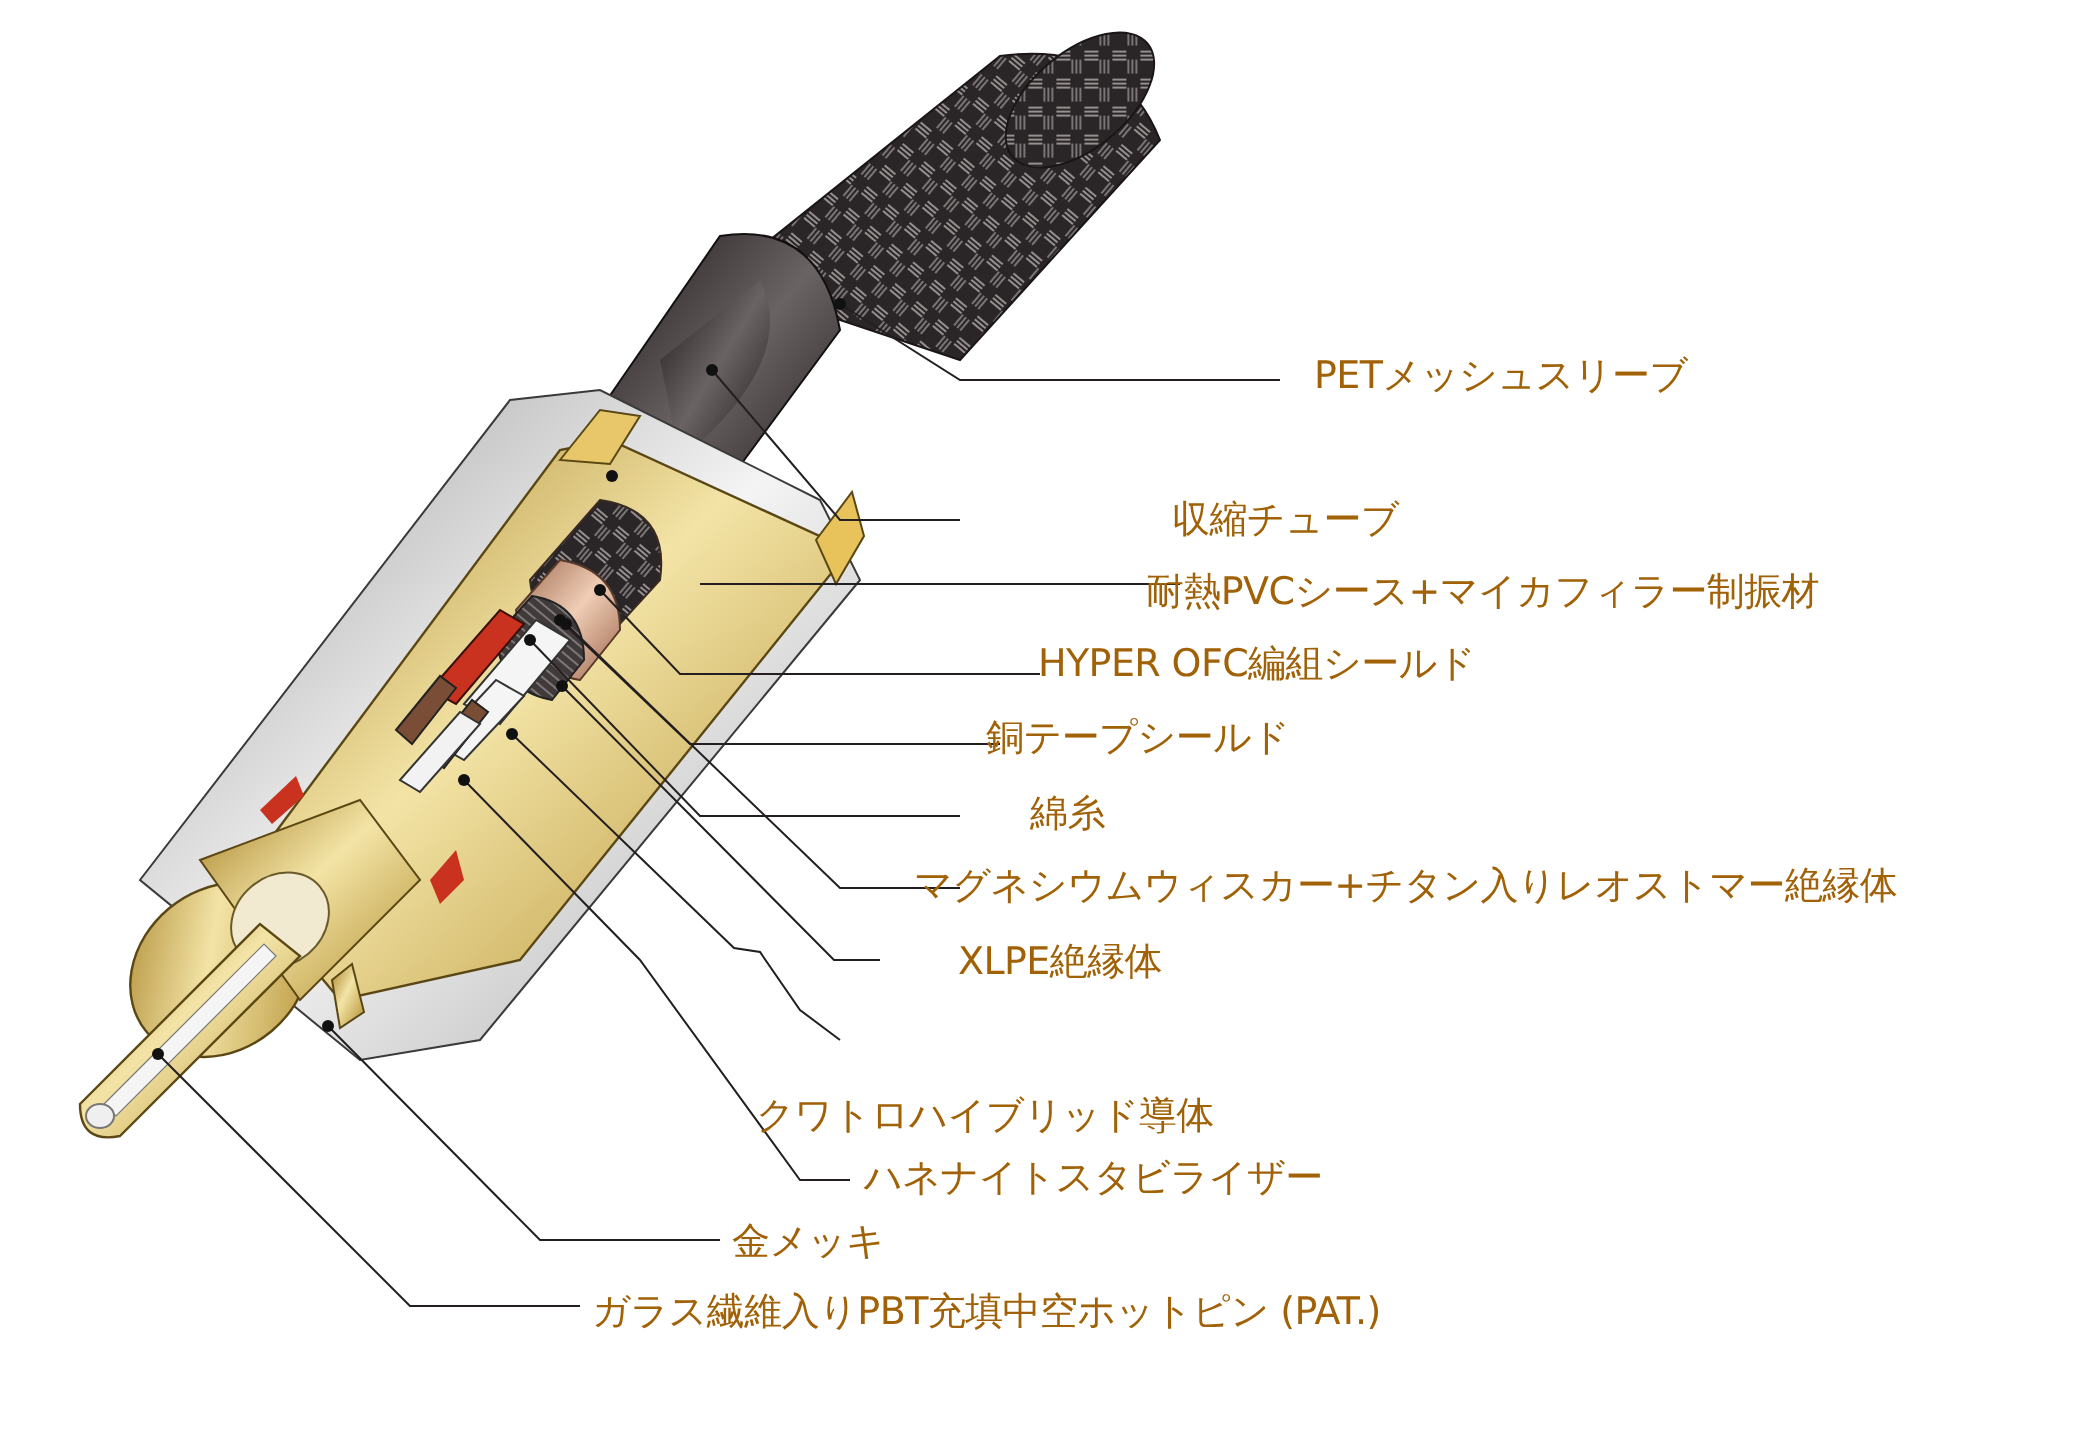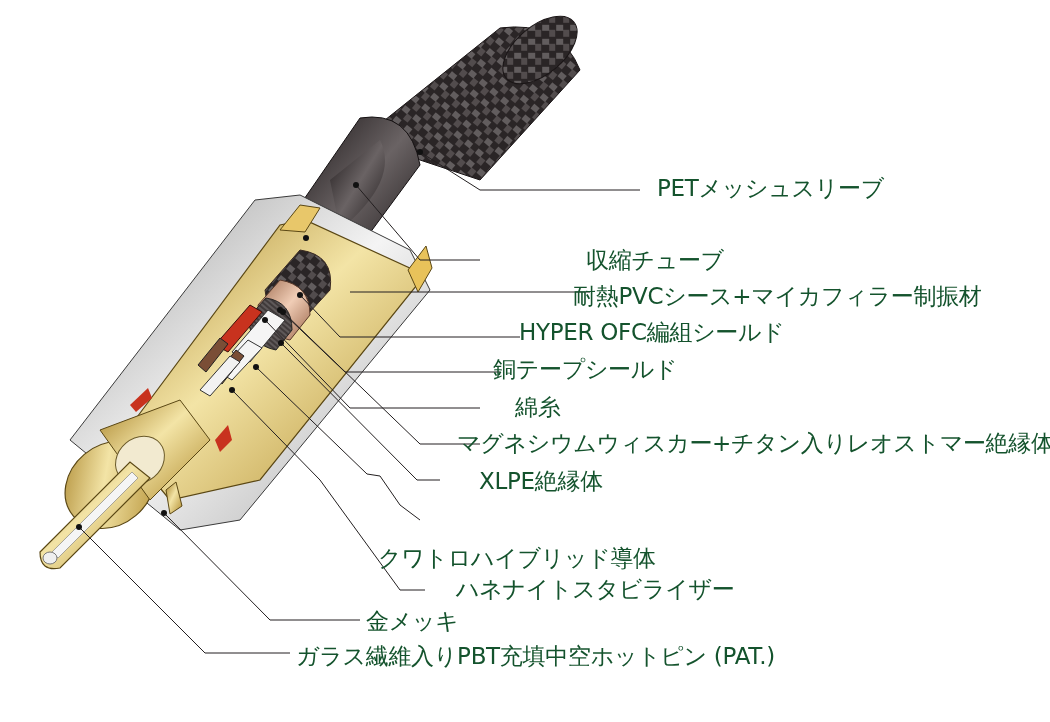--- a/index.html
+++ b/index.html
@@ -1,20 +1,20 @@
 <!DOCTYPE html>
 <html><head>
 <meta charset="utf-8">
 <style>
   html, body { margin: 0; padding: 0; background: #ffffff; }
   body { width: 1050px; height: 722px; position: relative; overflow: hidden;
          font-family: "DejaVu Sans", "Liberation Sans", sans-serif; color: #231f20; }
   #diagram { position: absolute; left: 0; top: 0; width: 1050px; height: 722px; }
-  .label { position: absolute; font-size: 23px; line-height: 22px; white-space: nowrap;
-           letter-spacing: -0.3px; color: #14532d; }
+  .label { position: absolute; font-size: 19px; line-height: 22px; white-space: nowrap;
+           letter-spacing: -0.3px; color: #a16207; }
   .label .sub { display: block; }
 </style>
 </head>
 <body>
 
 <svg id="diagram" viewBox="0 0 1050 722" xmlns="http://www.w3.org/2000/svg">
   <defs>
     <linearGradient id="gCable" x1="0" y1="0" x2="1" y2="1">
       <stop offset="0" stop-color="#1c1718"></stop>
       <stop offset="0.5" stop-color="#6a6364"></stop>
@@ -129,15 +129,15 @@
 <div class="label" style="left:586px; top:249px;">収縮チューブ</div>
 <div class="label" style="left:573px; top:285px;">耐熱PVCシース+マイカフィラー制振材</div>
 <div class="label" style="left:519px; top:321px;text-align:center;">HYPER OFC編組シールド</div>
 <div class="label" style="left:493px; top:358px;">銅テープシールド</div>
 <div class="label" style="left:474px; top:396px;margin-left:41px;">綿糸</div>
 <div class="label" style="left:457px; top:432px;">マグネシウムウィスカー+チタン入りレオストマー絶縁体</div>
 <div class="label" style="left:444px; top:470px;margin-left:35px;">XLPE絶縁体</div>
 <div class="label" style="left:378px; top:508px;margin-top:39px;">
   <span class="sub">クワトロハイブリッド導体</span>
 </div>
-<div class="label" style="left:432px; top:578px;margin-left:24px;">ハネナイトスタビライザー</div>
+<div class="label" style="left:432px; top:578px;">ハネナイトスタビライザー</div>
 <div class="label" style="left:366px; top:610px;text-align:center;">金メッキ</div>
 <div class="label" style="left:296px; top:645px;">ガラス繊維入りPBT充填中空ホットピン (PAT.)</div>
 
 </body></html>

